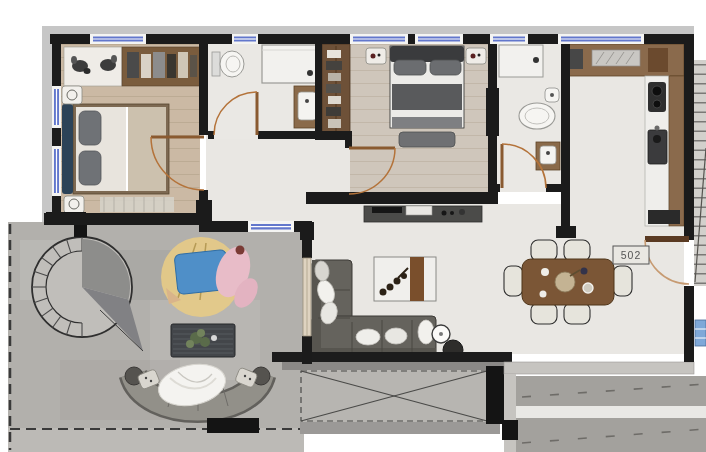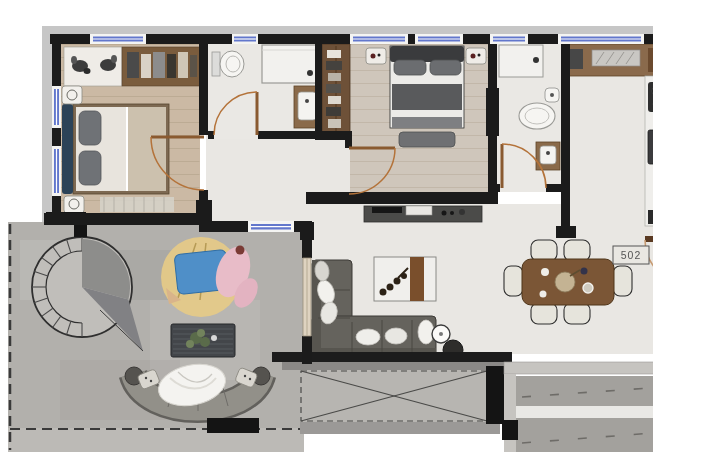--- a/index.html
+++ b/index.html
@@ -1,16 +1,16 @@
 <!DOCTYPE html>
 <html><head>
 <meta charset="utf-8">
 <style>
   html,body{margin:0;padding:0;background:#ffffff;}
-  .stage{width:653px;height:452px;position:relative;background:#b91c1c;overflow:hidden;
+  .stage{width:706px;height:452px;position:relative;background:#b91c1c;overflow:hidden;
          font-family:"Liberation Sans", sans-serif;}
   svg{display:block}
   text{font-family:"Liberation Sans", sans-serif;}
 </style>
 </head>
 <body>
 
 <div class="stage">
 <svg width="706" height="452" viewBox="0 0 706 452">
 

